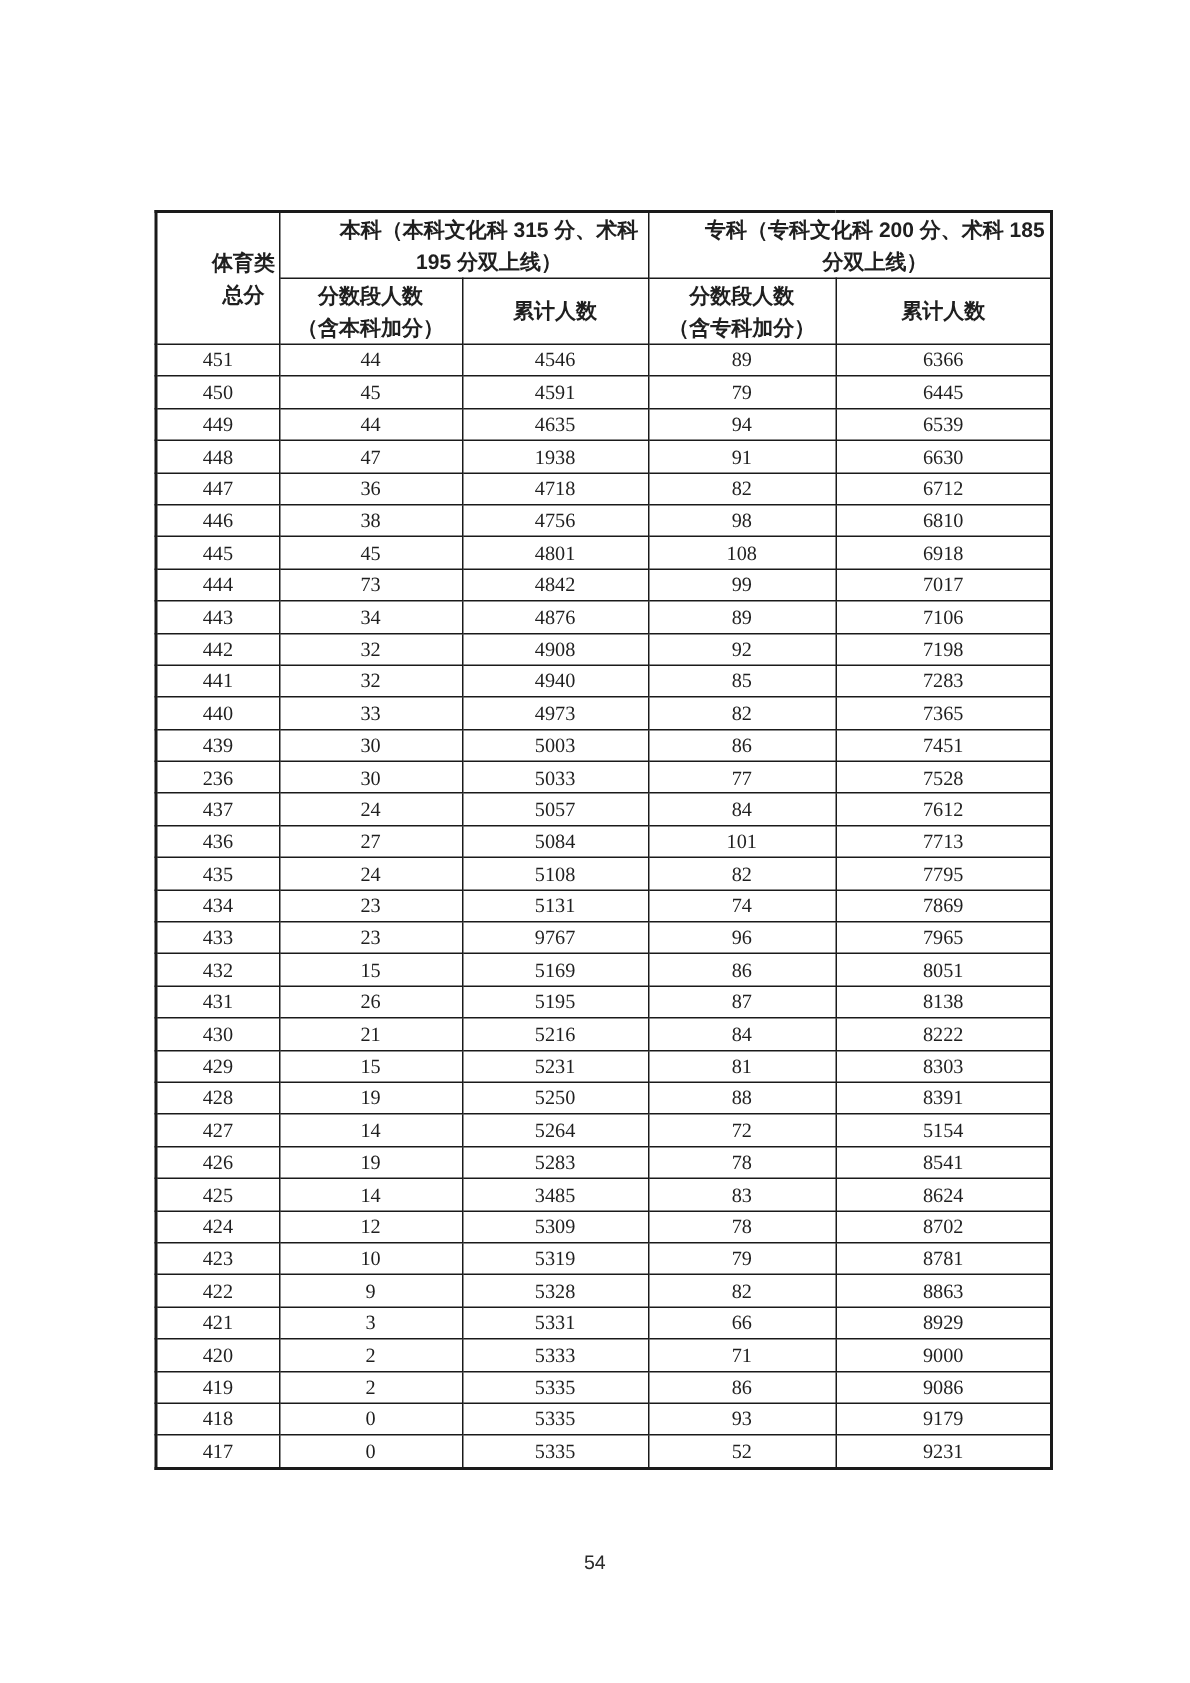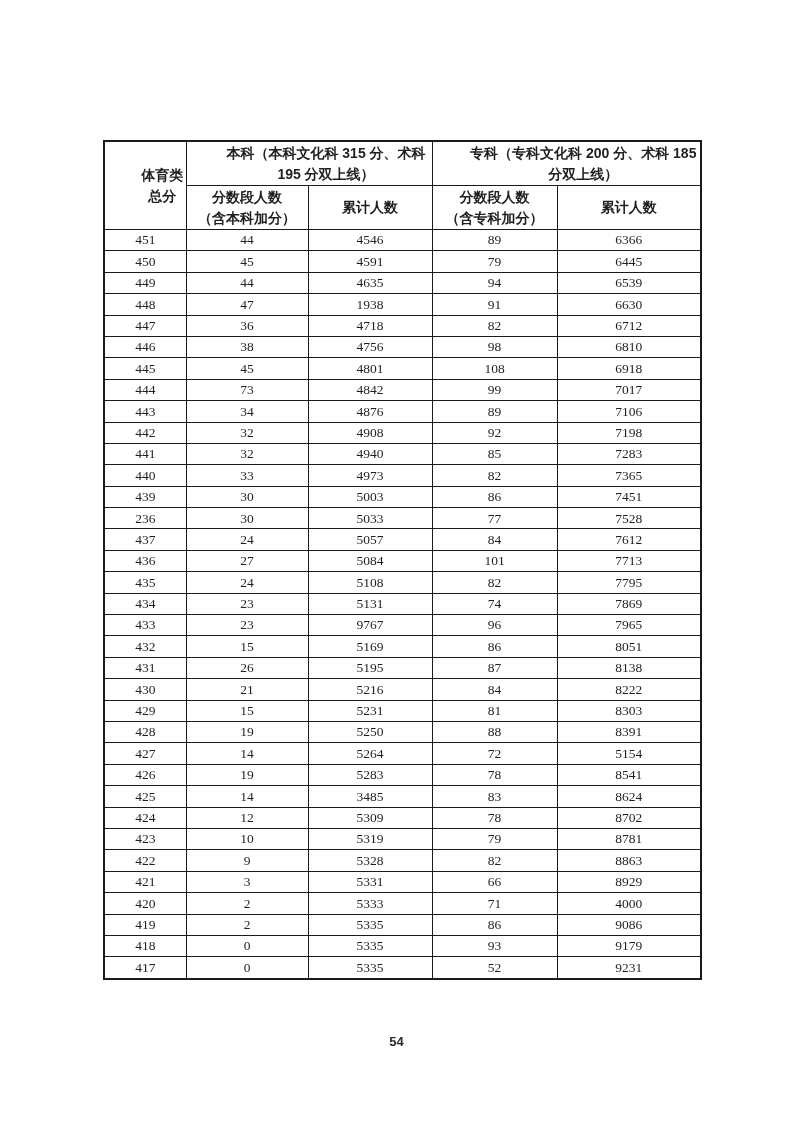--- a/index.html
+++ b/index.html
@@ -58,21 +58,20 @@
   }
   .page-number {
     position: absolute;
     top: 1034px;
     left: 0;
     width: 100%;
     text-align: center;
     font-family: "Liberation Sans", sans-serif;
     font-size: 13px;
     color: #2a2a2a;
-    font-weight: bold;
   }
 </style>
 </head>
 <body>
 
 <div class="page">
 
   <table class="score-table">
     <colgroup>
       <col style="width:82px">
@@ -313,21 +312,21 @@
           <td>3</td>
           <td>5331</td>
           <td>66</td>
           <td>8929</td>
         </tr>
         <tr>
           <td>420</td>
           <td>2</td>
           <td>5333</td>
           <td>71</td>
-          <td>4000</td>
+          <td>9000</td>
         </tr>
         <tr>
           <td>419</td>
           <td>2</td>
           <td>5335</td>
           <td>86</td>
           <td>9086</td>
         </tr>
         <tr>
           <td>418</td>

